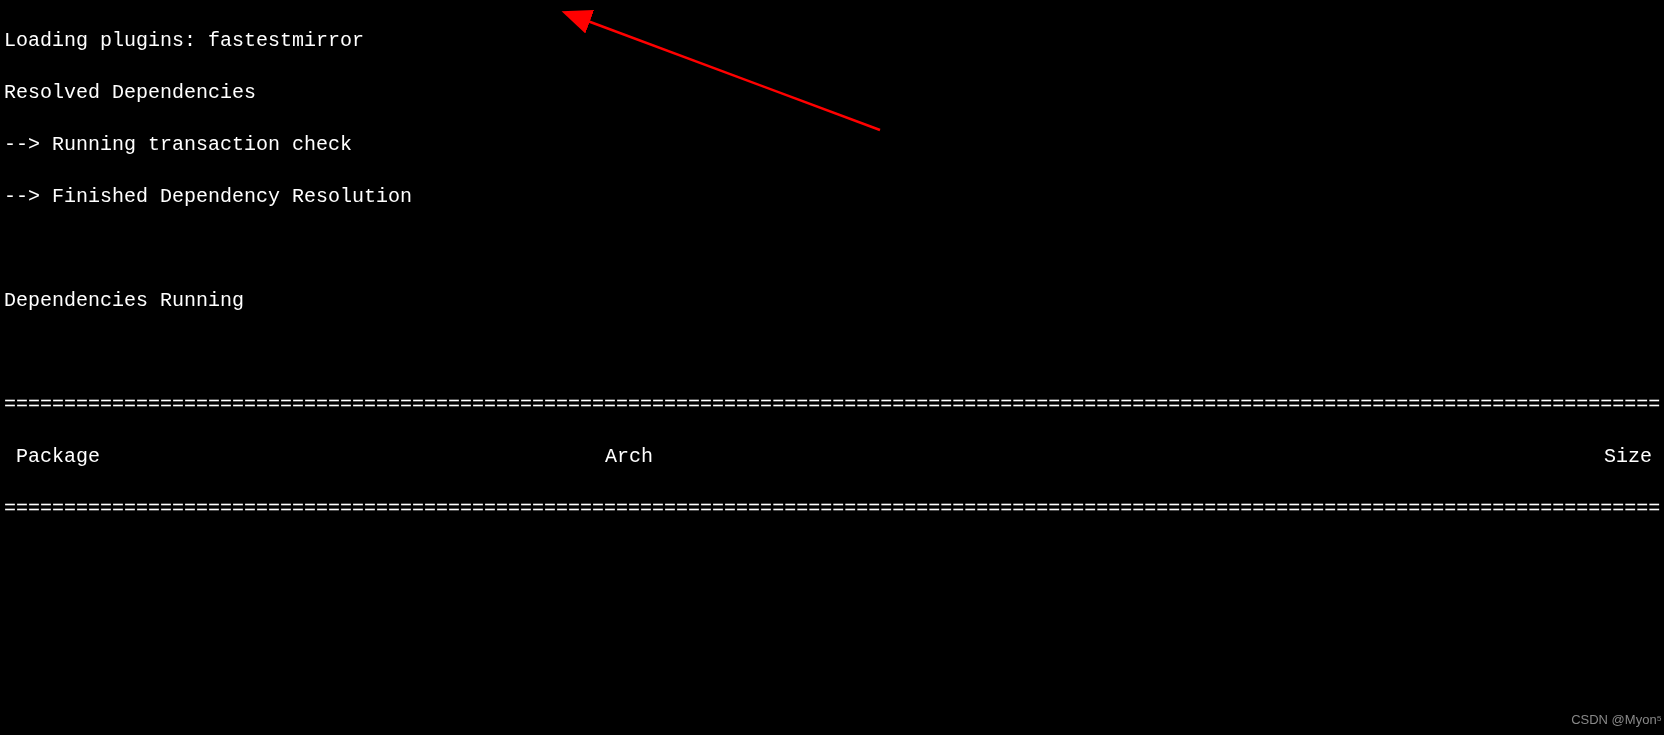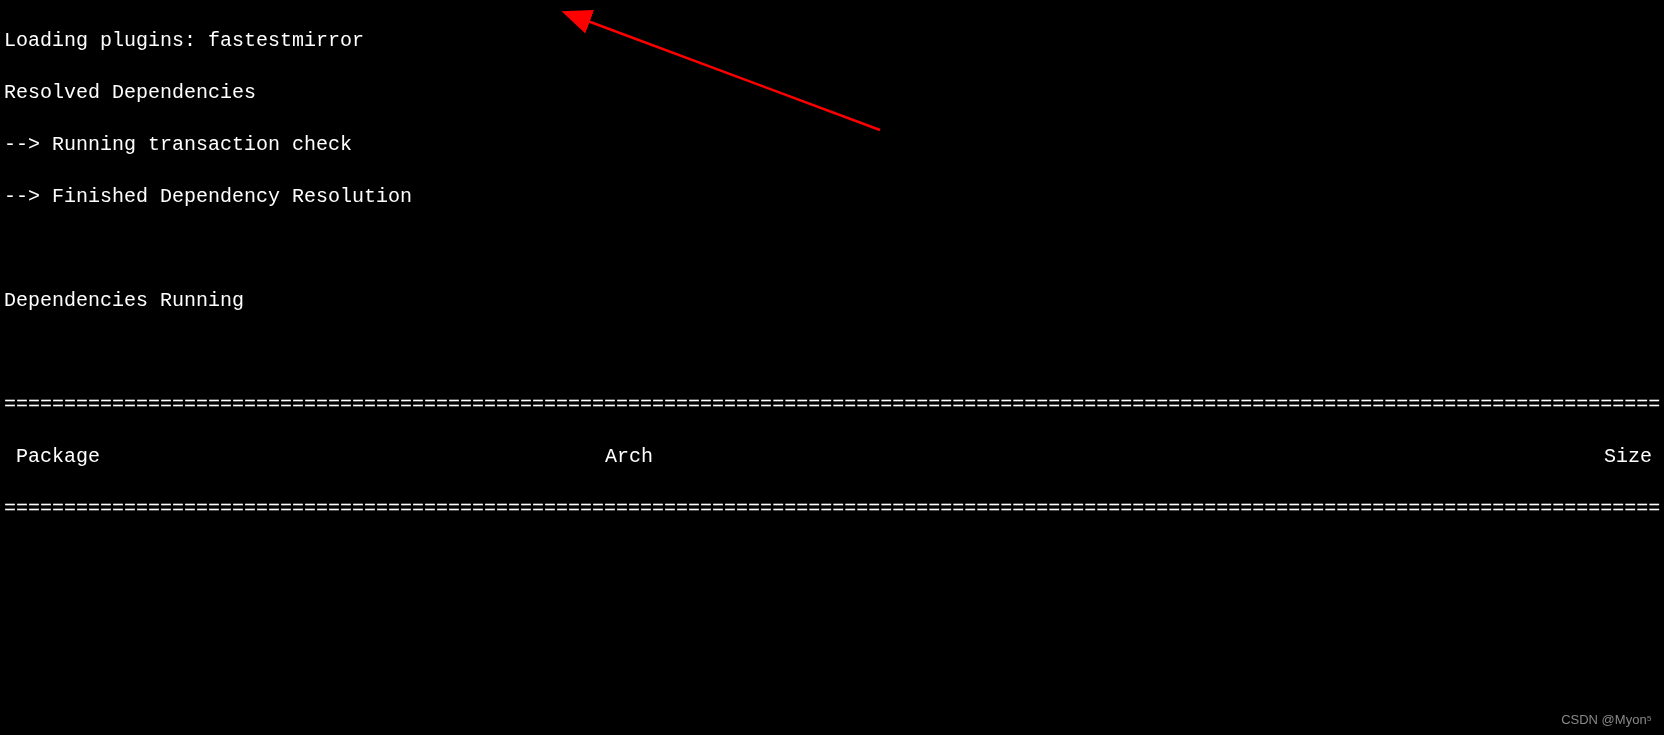--- a/index.html
+++ b/index.html
@@ -50,21 +50,21 @@
       display: flex;
     }
     .col-package { width: 440px; padding-left: 12px; }
     .col-arch { width: 370px; text-align: center; }
     .col-version { width: 340px; }
     .col-repo { width: 370px; }
     .col-size { flex: 1; text-align: right; padding-right: 8px; }
     .watermark {
       position: absolute;
       bottom: 6px;
-      right: 12px;
+      right: 2px;
       font-size: 13px;
       color: #888;
       font-family: Arial, sans-serif;
     }
   </style>
 </head>
 <body>
 
 <div class="terminal">
 <div>Loading plugins: fastestmirror</div>

